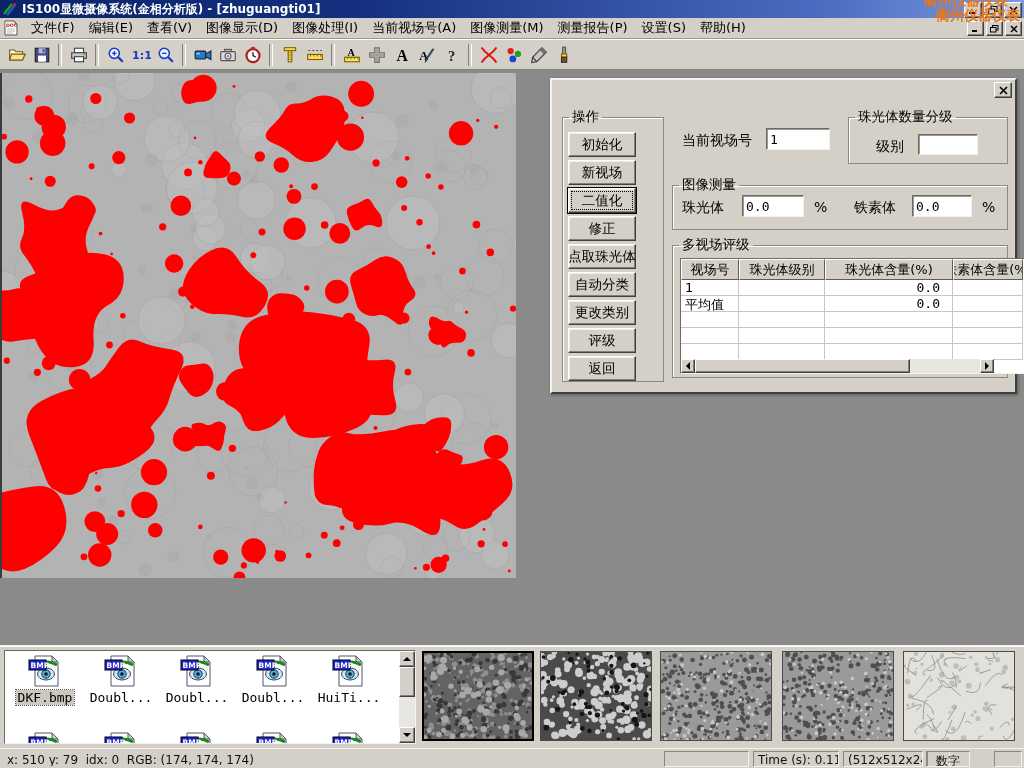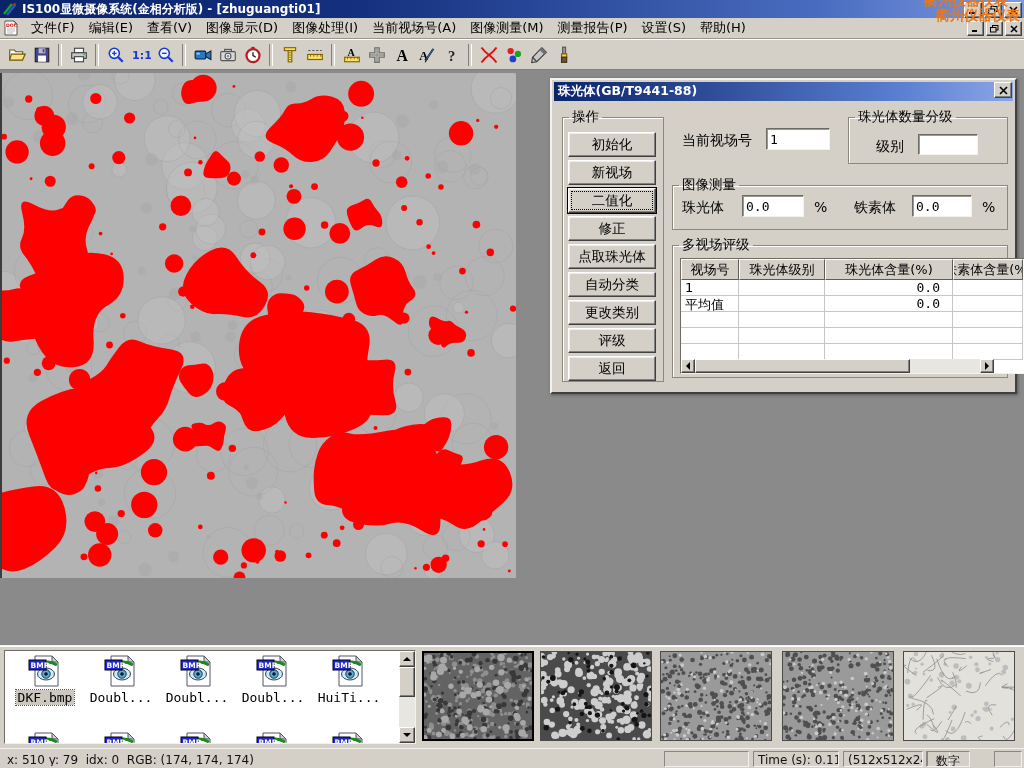--- a/index.html
+++ b/index.html
@@ -37,21 +37,21 @@
   
   #dialog{position:absolute;left:550px;top:8px;width:463px;height:312px;background:#d4d0c8;
     border:2px solid;border-color:#f4f2ee #404040 #404040 #f4f2ee;box-shadow:inset 1px 1px 0 #d4d0c8, 1px 1px 3px rgba(0,0,0,.35);}
   #dlg-titlebar{position:absolute;left:2px;top:2px;right:2px;height:19px;
     background:linear-gradient(to right,#0a246a,#5a7fd0 75%,#8aa6e6);display:flex;align-items:center;}
   #dlg-title{color:#fff;font-weight:bold;font-size:12.5px;margin-left:4px;white-space:nowrap;}
   #dlg-close{position:absolute;right:3px;top:2px;}
   fieldset{position:absolute;margin:0;padding:0;border:1px solid #8d887c;box-shadow:inset 1px 1px 0 #fff;}
   legend{font-size:13.5px;padding:0 3px;margin-left:6px;background:transparent;}
   #grp-ops{left:10px;top:28px;width:100px;height:272px;}
-  #op-buttons{position:absolute;left:16px;top:52px;width:88px;display:flex;flex-direction:column;gap:3px;}
+  #op-buttons{position:absolute;left:16px;top:52px;width:68px;display:flex;flex-direction:column;gap:3px;}
   .op-btn{height:23px;background:#d4d0c8;border:1px solid;border-color:#fff #404040 #404040 #fff;
     box-shadow:inset -1px -1px 0 #808080,inset 1px 1px 0 #f0eee8;
     font-size:13.5px;display:flex;align-items:center;justify-content:center;white-space:nowrap;
     font-family:"DejaVu Sans","Liberation Sans",sans-serif;}
   .op-btn.focused{box-shadow:0 0 0 1px #000,inset -1px -1px 0 #808080,inset 1px 1px 0 #f0eee8;
     outline:1px dotted #000;outline-offset:-4px;}
   .dlabel{position:absolute;font-size:14px;white-space:nowrap;}
   .dinput{position:absolute;background:#fff;border:1px solid;border-color:#6e6a64 #f4f2ee #f4f2ee #6e6a64;
     box-shadow:inset 1px 1px 0 #9c9890;font-family:"DejaVu Sans Mono","Liberation Mono",monospace;
     font-size:13px;padding:2px 3px;box-sizing:border-box;}
@@ -668,23 +668,20 @@
         <circle cx="402.1645083250478" cy="134.96763199567795" r="3.025363731011748" fill="#ff0000"></circle>
         <circle cx="26.73471156368032" cy="26.004836031934246" r="3.661540958378464" fill="#ff0000"></circle>
         <circle cx="109.66235421411693" cy="180.9414110914804" r="1.331255725212395" fill="#ff0000"></circle>
         <circle cx="322.2831573211588" cy="462.16258743894286" r="3.441491799987852" fill="#ff0000"></circle>
         <circle cx="231.95368909090757" cy="13.37594513897784" r="1.471248849481344" fill="#ff0000"></circle>
         <circle cx="479.1590954689309" cy="470.7931388996076" r="3.6584457978606224" fill="#ff0000"></circle>
         <circle cx="464.49549882719293" cy="239.2271338473074" r="1.6426569012925027" fill="#ff0000"></circle>
       </svg>
 
     <div id="dialog">
-      <div id="dlg-titlebar">
-        <span id="dlg-title">珠光体(GB/T9441-88)</span>
-      </div>
       <span class="winbtn" id="dlg-close">
           <svg width="9" height="9" viewBox="0 0 9 9">
             <path d="M1 1 L8 8 M8 1 L1 8" stroke="#000" stroke-width="1.6"></path>
           </svg>
         </span>
 
       <fieldset id="grp-ops">
         <legend>操作</legend>
       </fieldset>
       <div id="op-buttons">

